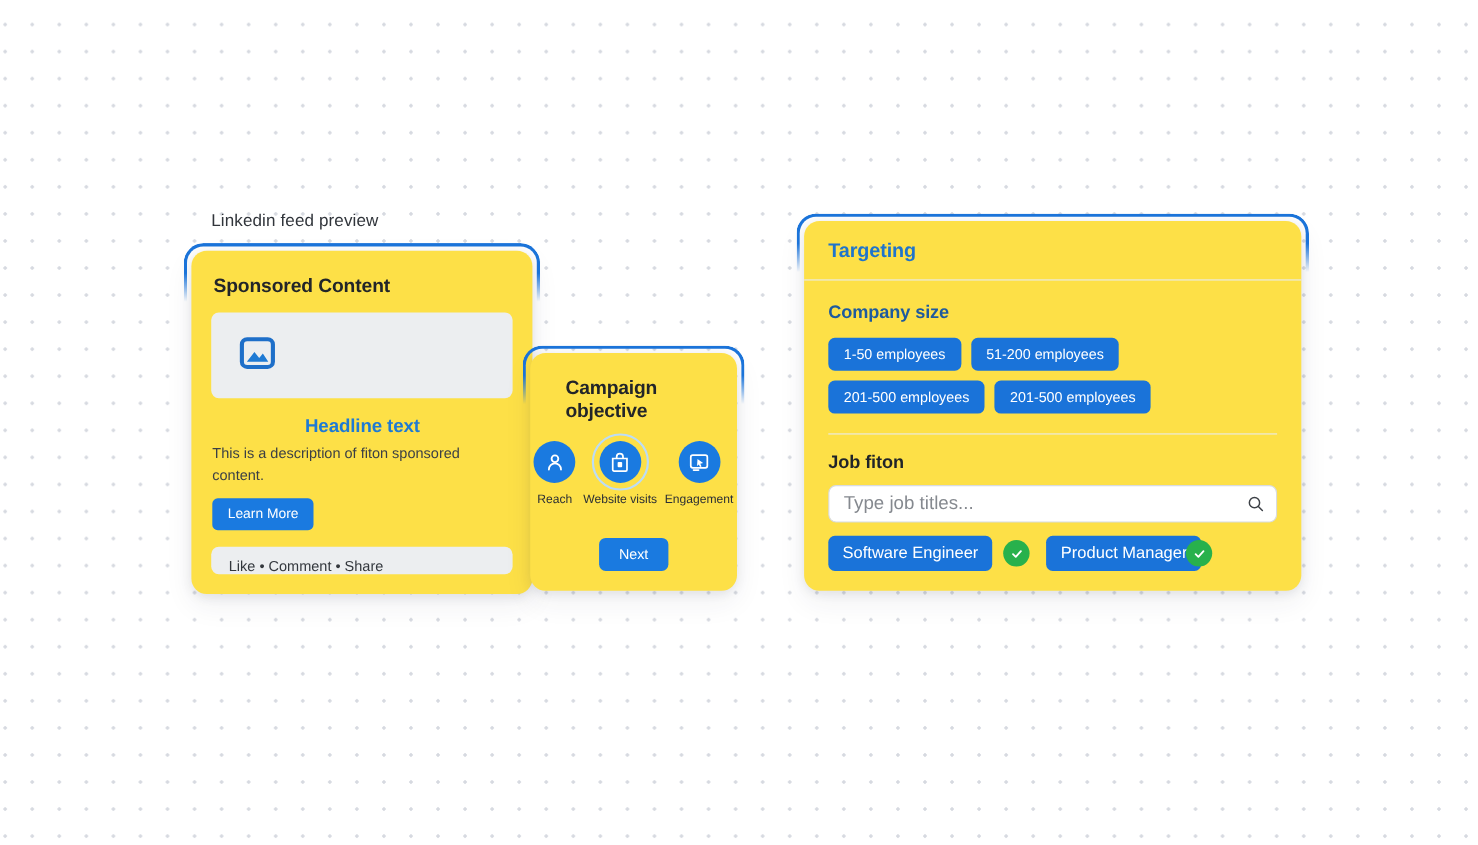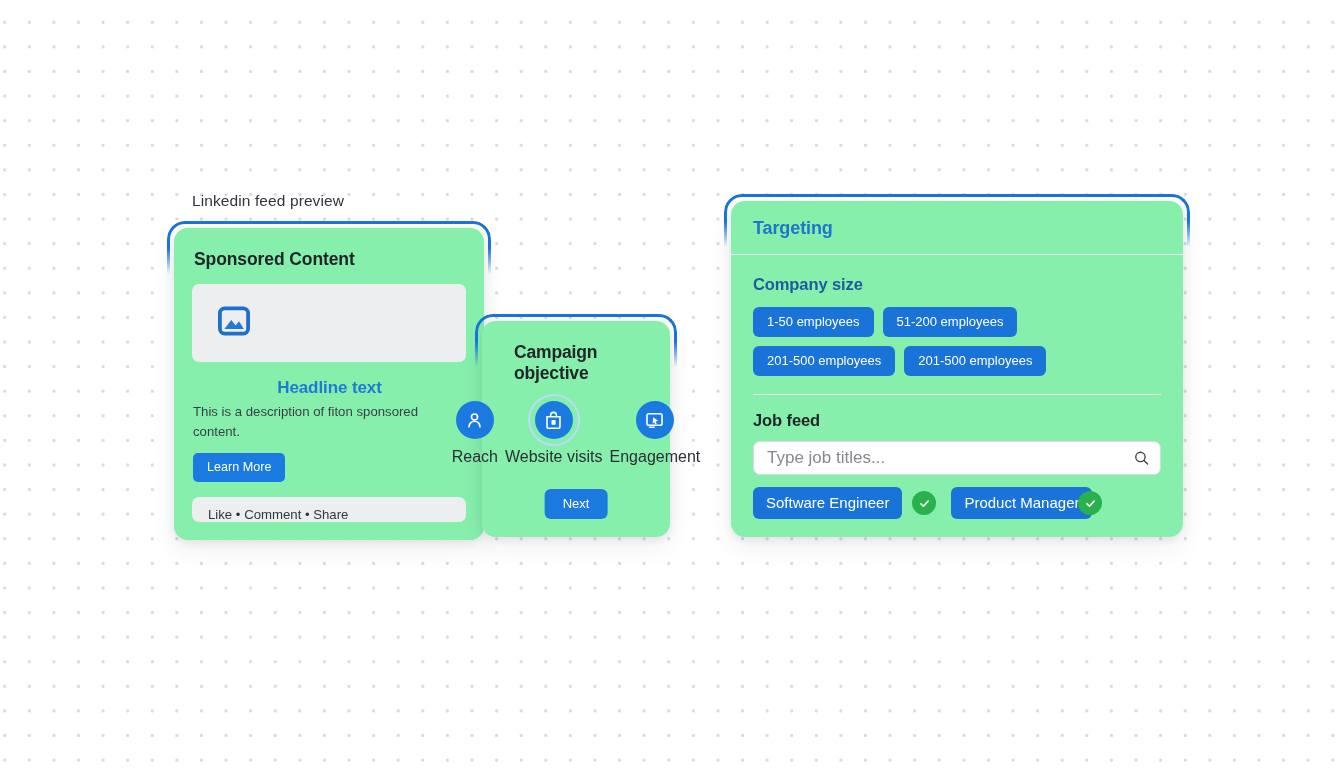--- a/index.html
+++ b/index.html
@@ -18,21 +18,21 @@
     background-size: 24.6px 24.6px;
     background-position: 17px 10px;
     position: relative;
     color: #25282d;
     -webkit-font-smoothing: antialiased;
   }
 
   
   .card {
     position: absolute;
-    background: #86efac;
+    background: #fde047;
     border-radius: 14px;
     box-shadow: 0 2px 10px rgba(36,48,70,.10), 0 10px 26px rgba(36,48,70,.07);
   }
   
   .card .accent-arc {
     position: absolute;
     left: -7px;
     right: -7px;
     top: -7px;
     height: 62px;
@@ -154,21 +154,21 @@
   }
   .objective-option.selected .objective-icon::after {
     content: "";
     position: absolute;
     inset: -7px;
     border: 2px solid #bcdcf6;
     border-radius: 50%;
   }
   .objective-label {
     margin-top: 9px;
-    font-size: 16px;
+    font-size: 11px;
     color: #2b2f35;
     white-space: nowrap;
   }
   #next-button {
     position: absolute;
     left: 50%;
     transform: translateX(-50%);
     bottom: 18px;
     background: #1a7ae0;
     color: #fff;
@@ -377,21 +377,21 @@
 
     <div id="company-size-chips">
       <button class="chip">1-50 employees</button>
       <button class="chip">51-200 employees</button>
       <button class="chip">201-500 employees</button>
       <button class="chip">201-500 employees</button>
     </div>
 
     <hr id="targeting-divider">
 
-    <div class="section-title" id="job-title-title">Job feed</div>
+    <div class="section-title" id="job-title-title">Job fiton</div>
 
     <div id="job-title-search">
       <input id="job-title-input" type="text" placeholder="Type job titles..." style="">
       <span id="search-icon">
         <svg width="17" height="17" viewBox="0 0 24 24" aria-hidden="true">
           <circle cx="10.5" cy="10.5" r="6.6" fill="none" stroke="#3d4147" stroke-width="1.9"></circle>
           <path d="M15.5 15.5 L20.6 20.6" stroke="#3d4147" stroke-width="1.9" stroke-linecap="round"></path>
         </svg>
       </span>
     </div>

